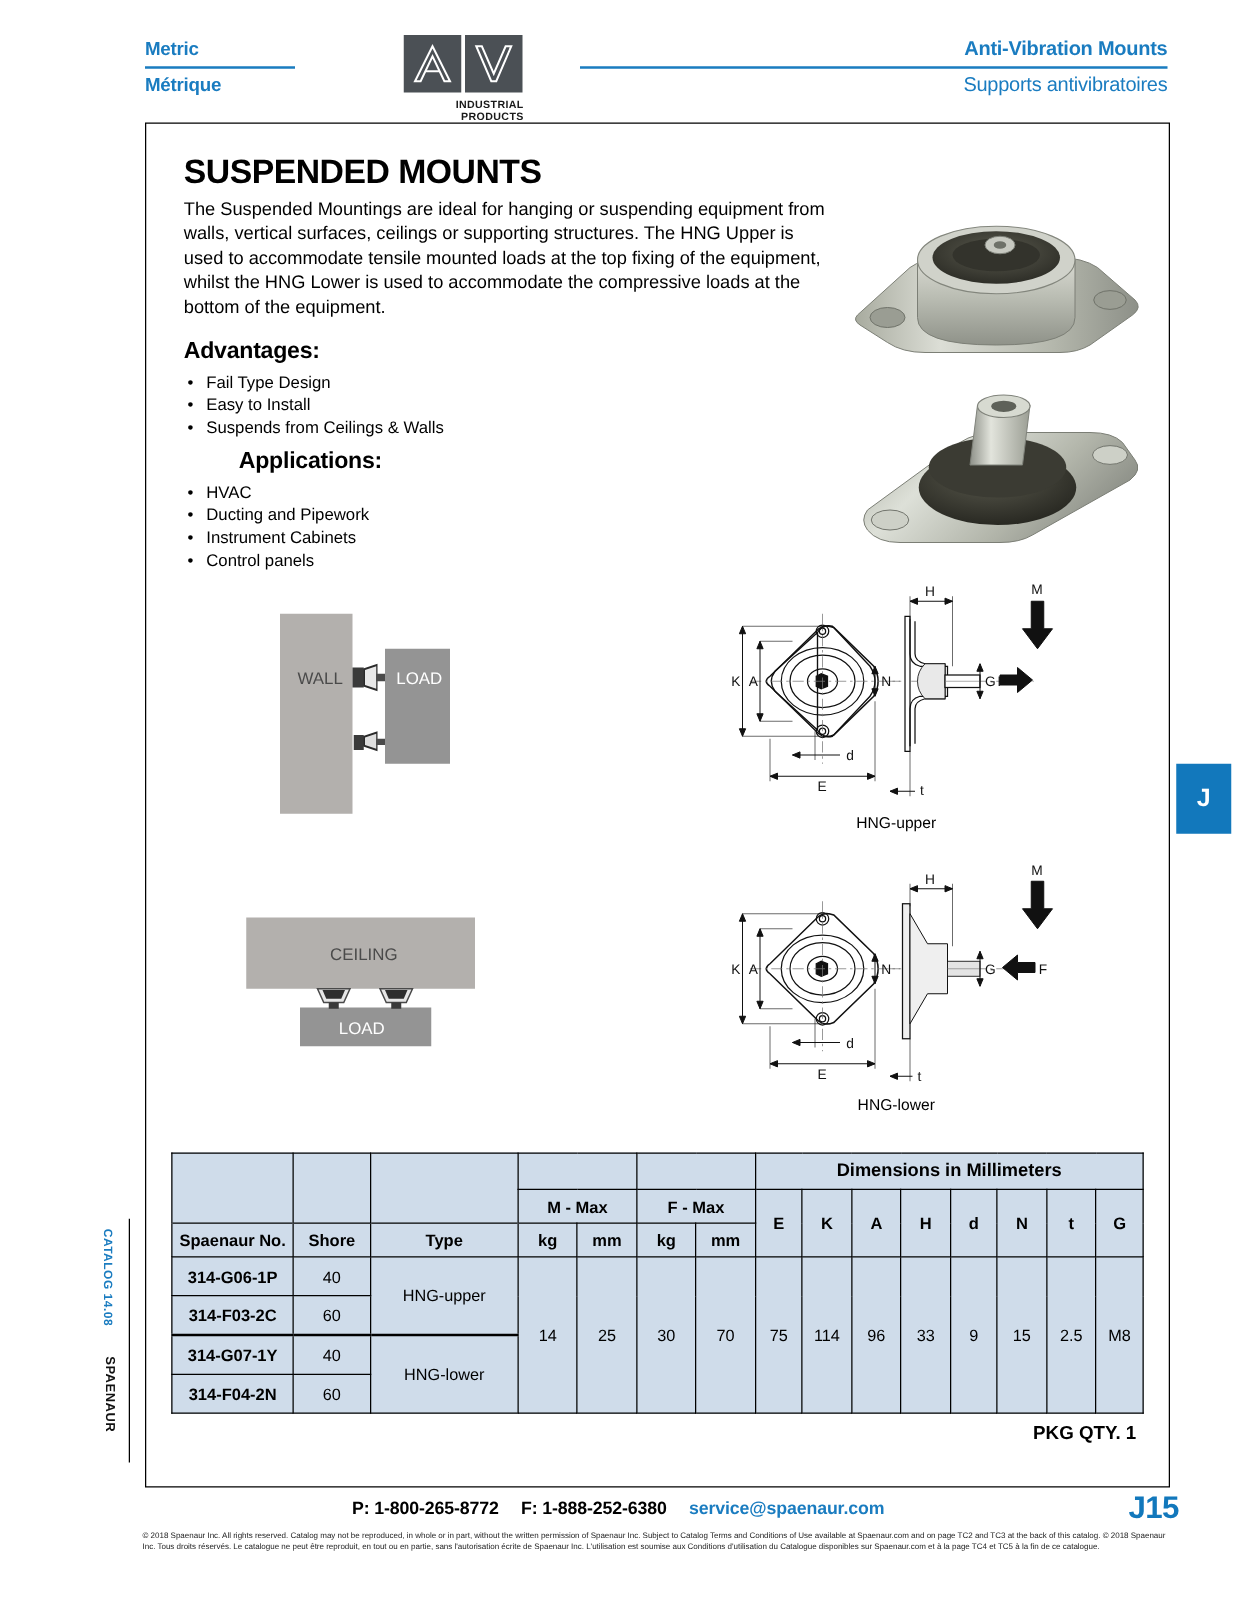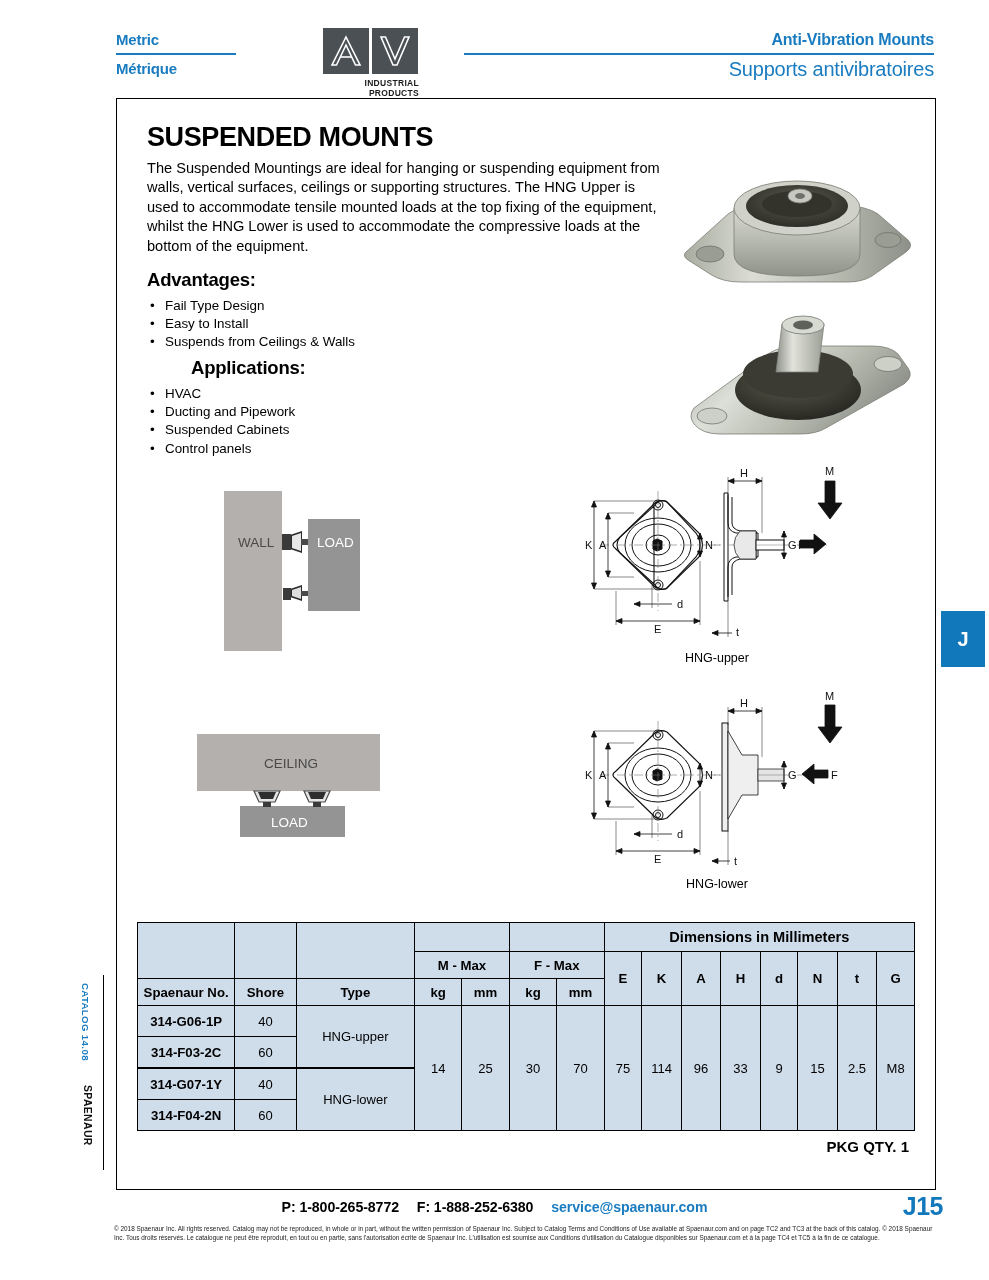--- a/index.html
+++ b/index.html
@@ -32,21 +32,21 @@
     position: absolute; right: 55px; top: 30px; width: 470px; text-align: right;
   }
   .hdr-right .t1 {
     color: #1a7cc0; font-weight: bold; font-size: 16px; line-height: 20px;
     letter-spacing: -0.2px;
   }
   .hdr-right .rule {
     border-bottom: 2.2px solid #1a7cc0; width: 100%; margin: 3px 0 4px 0;
   }
   .hdr-right .t2 {
-    color: #1a7cc0; font-size: 20px; line-height: 20px; letter-spacing: -0.2px;
+    color: #1a7cc0; font-size: 16px; line-height: 20px; letter-spacing: -0.2px;
   }
 
   
   .logo { position: absolute; left: 321px; top: 28px; width: 98px; text-align: center; }
   .logo-marks { display: flex; gap: 3px; justify-content: center; }
   .logo-box {
     width: 46px; height: 46px; background: #4b5055;
     display: flex; align-items: center; justify-content: center;
   }
   .logo-box svg { display: block; }
@@ -227,21 +227,21 @@
     <div class="li">
         <span class="dot">•</span>
         <span>HVAC</span>
       </div>
     <div class="li">
         <span class="dot">•</span>
         <span>Ducting and Pipework</span>
       </div>
     <div class="li">
         <span class="dot">•</span>
-        <span>Suspended Cabinets</span>
+        <span>Instrument Cabinets</span>
       </div>
     <div class="li">
         <span class="dot">•</span>
         <span>Control panels</span>
       </div>
   </div>
 
   <div class="photo photo-upper">
     <svg width="242" height="145" viewBox="0 0 242 145">
       <defs>

